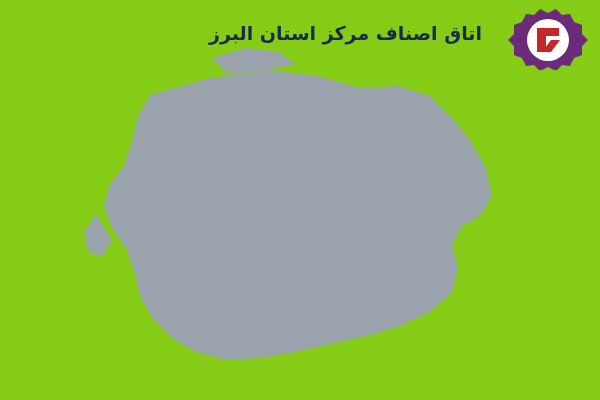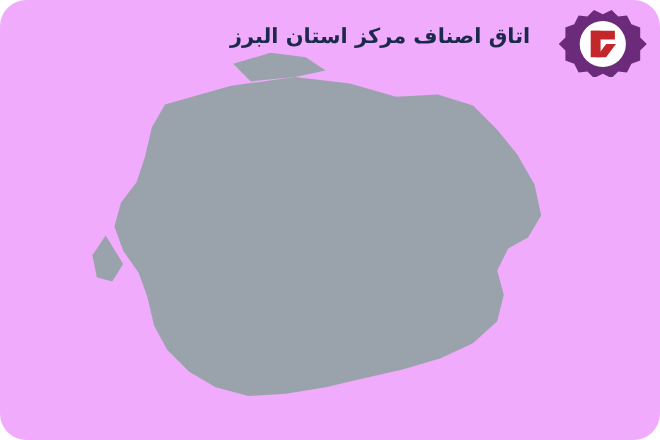--- a/index.html
+++ b/index.html
@@ -7,23 +7,22 @@
     padding: 0;
   }
   body {
     font-family: "DejaVu Sans", "Liberation Sans", sans-serif;
     background: #ffffff;
   }
   #canvas {
     position: relative;
     width: 600px;
     height: 400px;
-    background: #f0abfc;
+    background: #84cc16;
     overflow: hidden;
-    border-radius: 24px;
   }
 
   
   .map-layer {
     position: absolute;
     inset: 0;
     z-index: 0;
   }
   .map-layer svg {
     display: block;

